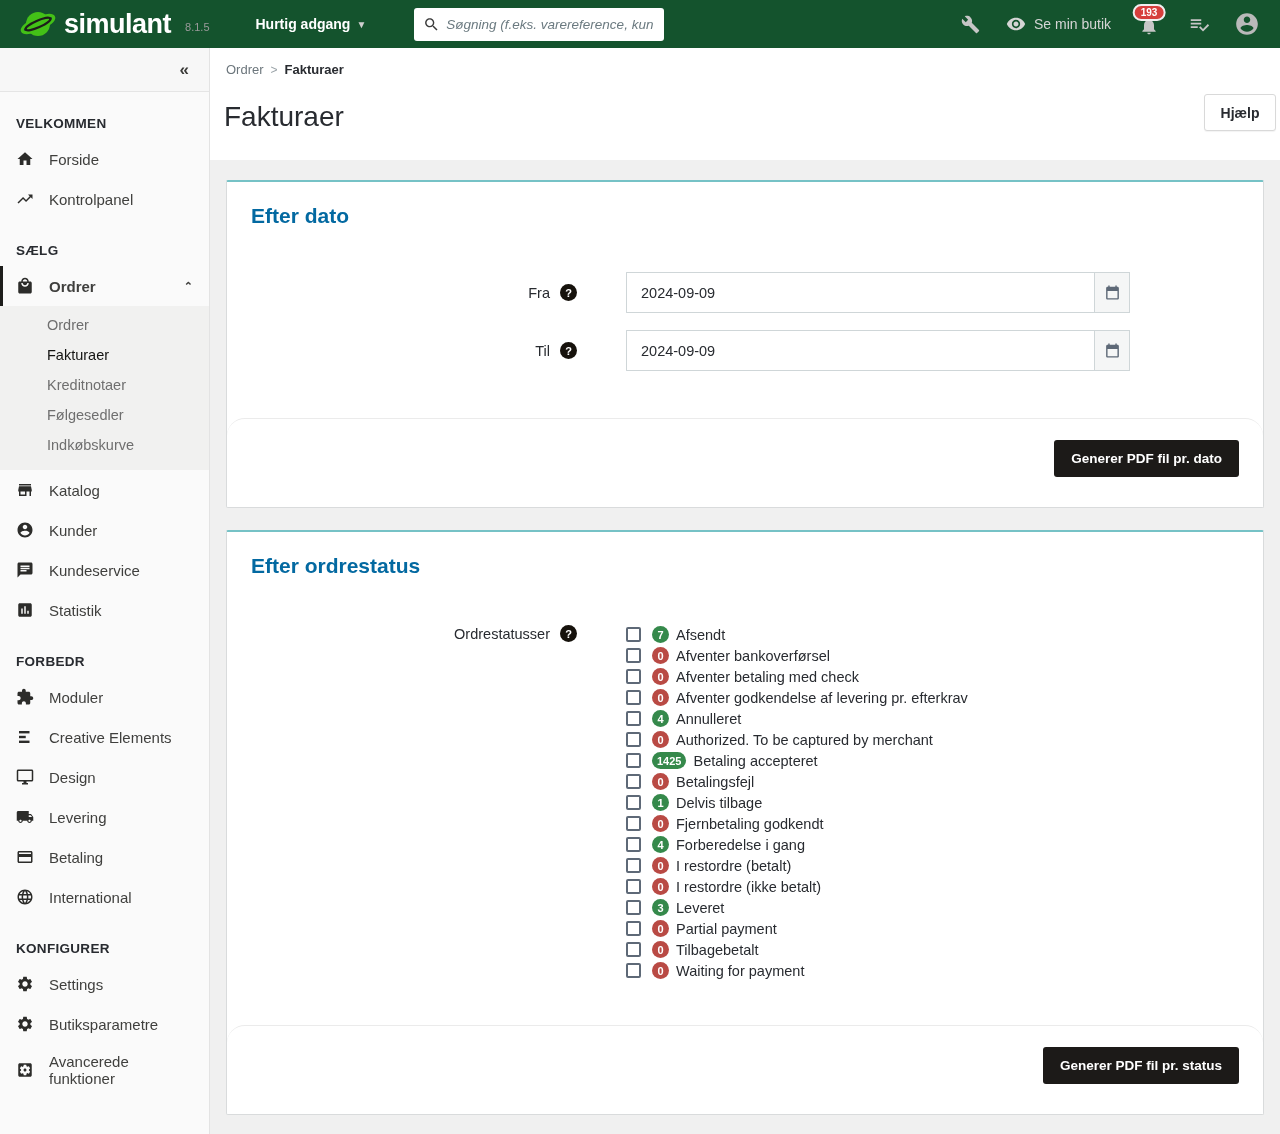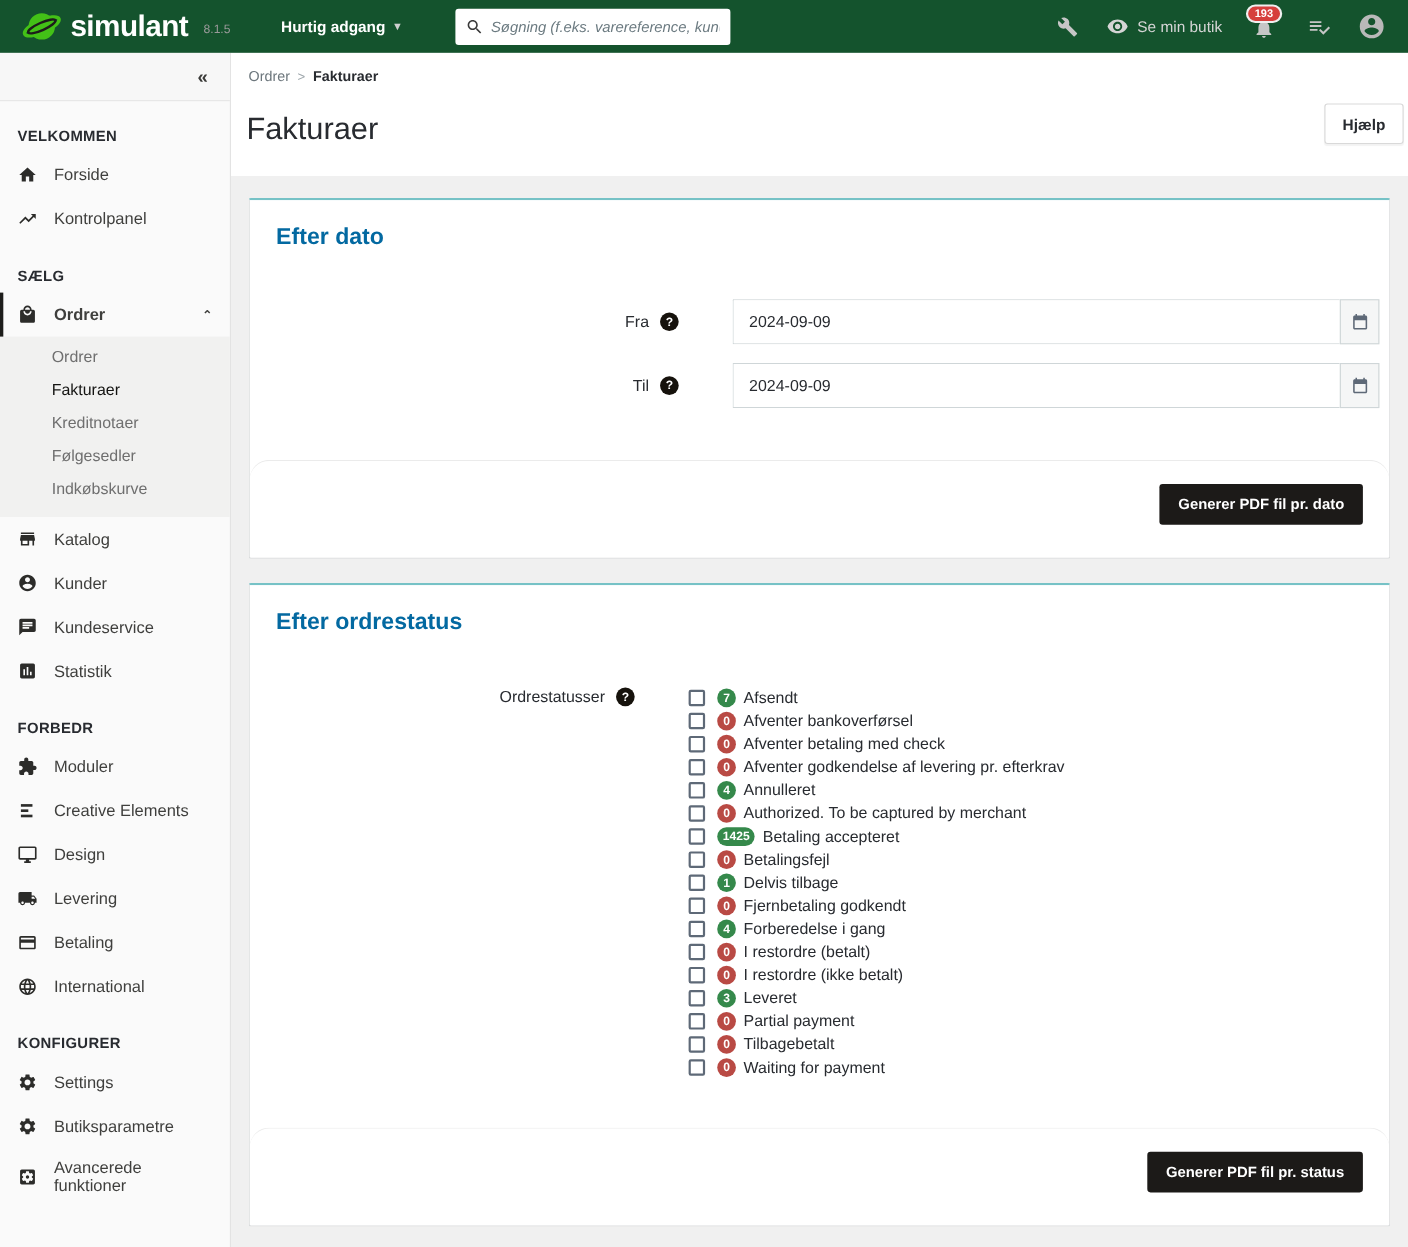--- a/index.html
+++ b/index.html
@@ -46,27 +46,27 @@
   .breadcrumb { padding:14px 0 0 16px; font-size:13px; color:#6c767c; display:flex; gap:7px; align-items:center; }
   .breadcrumb .sep { color:#9aa3a8; font-size:12px; }
   .breadcrumb .current { color:#282b30; font-weight:bold; }
   .page-title { font-size:28px; font-weight:400; color:#282b30; margin:24px 0 0 14px; }
   .help-btn { position:absolute; right:4px; top:46px; width:72px; height:37px; background:#fff; border:1px solid #d9d9d9; border-radius:3px; font-family:inherit; font-size:14px; font-weight:bold; color:#282b30; cursor:pointer; box-shadow:0 1px 1px rgba(0,0,0,0.05); }
 
   .content { position:absolute; top:160px; left:210px; width:1070px; height:974px; background:#f0f0f0; padding:20px 16px 0; }
 
   .card { background:#fff; border:1px solid #d9dbdc; border-top:2px solid #76c2c6; border-radius:2px; margin-bottom:22px; }
   .card h2 { font-size:21px; font-weight:bold; color:#0369a1; margin:22px 24px 0; }
-  .form-row { display:flex; align-items:center; margin-top:17px;padding-left:40px; }
+  .form-row { display:flex; align-items:center; margin-top:17px; }
   .form-row.first { margin-top:44px; }
   .form-label { width:350px; display:flex; justify-content:flex-end; align-items:center; gap:10px; font-size:14.5px; color:#282b30; }
   .help-dot { width:17px; height:17px; border-radius:50%; background:#16120c; color:#fff; font-size:11px; font-weight:bold; display:flex; align-items:center; justify-content:center; flex:none; }
   .form-field { margin-left:49px; }
 
-  .date-group { display:flex; height:41px; width:588px; }
+  .date-group { display:flex; height:41px; width:504px; }
   .date-group input { flex:1; border:1px solid #cfd6d8; border-right:none; border-radius:1px 0 0 1px; padding:0 14px; font-size:14.5px; color:#282b30; font-family:inherit; outline:none; }
   .date-addon { width:36px; background:#f5f6f6; border:1px solid #cfd6d8; display:flex; align-items:center; justify-content:center; color:#5e6977; cursor:pointer; }
 
   .card-footer { border-top:1px solid #ebebeb; margin-top:47px; padding:21px 24px 30px; display:flex; justify-content:flex-end;border-radius:18px; }
   .dark-btn { background:#1c1a18; color:#fff; border:none; border-radius:3px; height:37px; padding:0 17px; font-family:inherit; font-size:13.5px; font-weight:bold; cursor:pointer; }
 
   .status-row-wrap { display:flex; align-items:flex-start; margin-top:46px; }
   .status-list { margin-left:49px; }
   .status-row { display:flex; align-items:center; height:21px; cursor:pointer; }
   .status-cb { appearance:none; -webkit-appearance:none; width:15px; height:15px; border:2px solid #5e6977; border-radius:2px; background:#fff; margin:0 11px 0 0; cursor:pointer; flex:none; }

